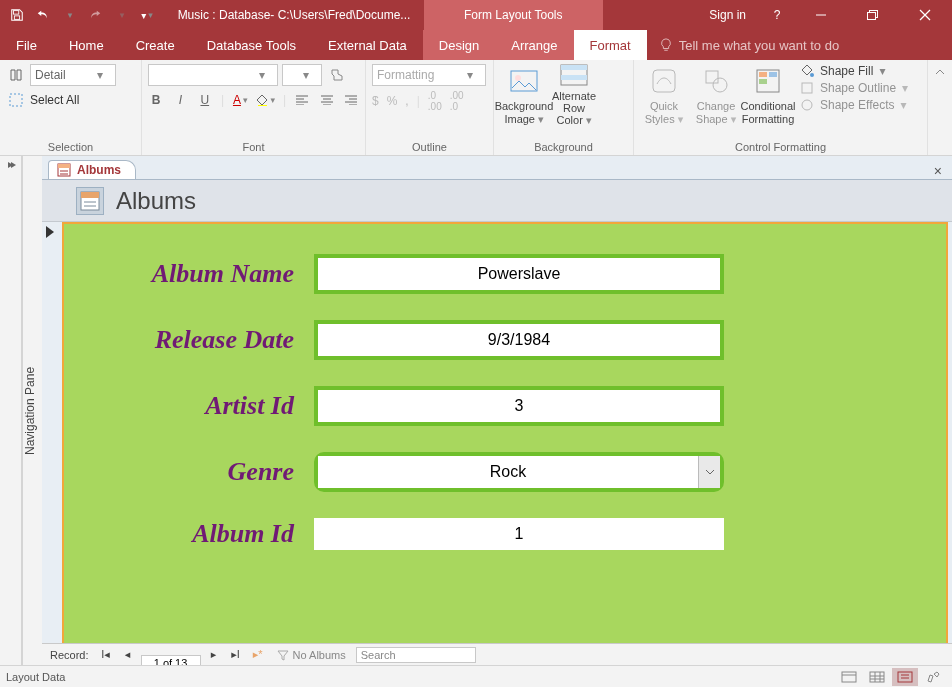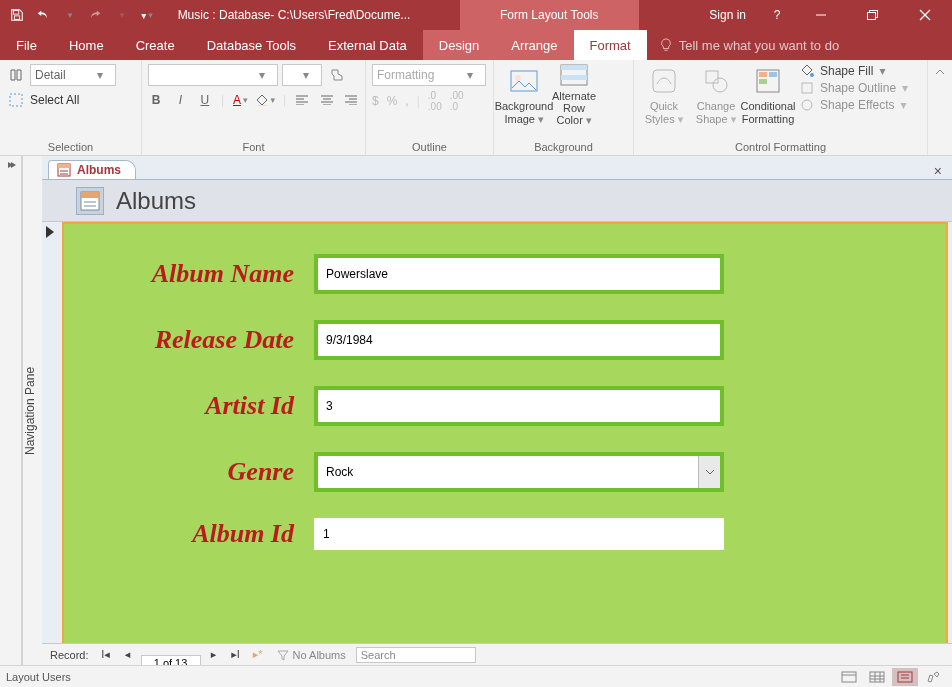--- a/index.html
+++ b/index.html
@@ -4,21 +4,21 @@
 <style>
 * { margin: 0; padding: 0; box-sizing: border-box; font-family: "Segoe UI", Tahoma, sans-serif; }
 body { width: 952px; height: 687px; background: #fff; overflow: hidden; display: flex; flex-direction: column; font-size: 12px; color: #333; }
 
 
 .titlebar { height: 30px; background: #a4373a; color: #fff; display: flex; align-items: center; }
 .qat { display: flex; align-items: center; gap: 8px; padding: 0 8px; }
 .qat .ico { width: 18px; height: 18px; display:flex; align-items:center; justify-content:center; }
 .qat svg { fill: #fff; }
 .titlebar .titleblock { flex: 0 0 auto; min-width:260px; padding:0 8px; text-align:center; font-size:12px; }
-.titlebar .tooltitle { background:#cd6365; height:30px; display:flex; align-items:center; padding:0 40px; font-size:12px;margin-left:36px; }
+.titlebar .tooltitle { background:#cd6365; height:30px; display:flex; align-items:center; padding:0 40px; font-size:12px; }
 .titlebar .spacer { flex:1; }
 .titlebar .right { display:flex; align-items:center; gap:6px; padding-right:4px; }
 .winbtn { width:46px; height:30px; display:flex; align-items:center; justify-content:center; }
 .winbtn svg { stroke:#fff; fill:none; }
 
 
 .tabrow { height:30px; background:#a4373a; color:#fff; display:flex; }
 .tabrow .tab { padding:0 16px; display:flex; align-items:center; font-size:13px; cursor:default; }
 .tabrow .tab.contextual { background:#cd6365; }
 .tabrow .tab.active { background:#fff; color:#a4373a; }
@@ -50,25 +50,25 @@
 .doctab .tico { width:14px; height:14px; }
 .doctab-row .closex { margin-left:auto; padding:0 10px; font-size:14px; color:#555; }
 .form-wrap { flex:1; overflow:auto; background:#e8eef4; position:relative; }
 .form-header { background:#dfe3e9; height:42px; display:flex; align-items:center; gap:12px; padding-left:34px; border-bottom:1px solid #c4c9cf; }
 .form-header .fh-ico { width:28px; height:28px; background:#c9d3dd; border:1px solid #9db0c2; display:flex; align-items:center; justify-content:center; }
 .form-header .fh-title { font-size:24px; color:#444; }
 .record-selector { position:absolute; left:0; top:0; width:20px; bottom:0; background:#e8eef4; }
 .record-selector .rs-tri { position:absolute; top:4px; left:4px; width:0; height:0; border-top:6px solid transparent; border-bottom:6px solid transparent; border-left:8px solid #333; }
 .form-body { margin-left:20px; min-height:430px; margin-right:4px; background:#a8d75e; border:2px solid #f2a63b; padding:30px 30px 60px 30px; }
 .frow { display:flex; align-items:center; margin-bottom:26px; }
-.frow .flabel { width:220px; text-align:right; padding-right:20px; font-family:"Brush Script MT","Segoe Script",cursive; font-size:26px; color:#b91c1c; font-style:italic; font-weight:bold; }
+.frow .flabel { width:220px; text-align:right; padding-right:20px; font-family:"Brush Script MT","Segoe Script",cursive; font-size:26px; color:#701a75; font-style:italic; font-weight:bold; }
 .frow .fcell { width:410px; }
 .frow .fcell.bordered { border:4px solid #6fbf2b; background:#fff; }
-.frow .fcell .finput { width:100%; border:none; background:#fff; height:32px; font-size:12px; padding:2px 8px; font-family:inherit; }
-.frow .fcell.combo-cell { display:flex; }
+.frow .fcell .finput { width:100%; border:none; background:#fff; height:32px; font-size:16px; padding:2px 8px; font-family:inherit;text-align:center; }
+.frow .fcell.combo-cell { display:flex;border-radius:10px; }
 .frow .fcell.combo-cell .cbbtn { width:22px; background:#e9e9e9; border-left:1px solid #bbb; display:flex; align-items:center; justify-content:center; }
 .frow .fcell.plain .finput { border:1px solid #fff; }
 
 
 .recnav { height:22px; border-top:1px solid #c9c9c9; background:#f3f3f3; display:flex; align-items:center; font-size:11px; color:#444; gap:4px; padding:0 4px; }
 .recnav .rnlabel { padding:0 4px; }
 .recnav .rnbtn { width:18px; height:18px; display:flex; align-items:center; justify-content:center; border:1px solid transparent; }
 .recnav .rninput { width:60px; height:16px; border:1px solid #c8c8c8; background:#fff; text-align:center; font-size:11px;margin-top:16px; }
 .recnav .filter { display:flex; align-items:center; gap:4px; color:#888; padding:0 6px; }
 .recnav .search { width:120px; height:16px; border:1px solid #c8c8c8; background:#fff; padding:0 4px; font-size:11px; color:#888; }
@@ -441,21 +441,21 @@
             <path d="M1 2h10L7 7v4l-2-1V7z" fill="none" stroke="#aaa"></path>
           </svg>
         <span>No Albums</span>
       </span>
       <input class="search" value="Search" style="">
     </div>
   </div>
 </div>
 
 <div class="statusbar">
-  <span>Layout Users</span>
+  <span>Layout Data</span>
   <div class="sright">
     <span class="viewbtn">
         <svg width="16" height="12">
           <rect x="1" y="1" width="14" height="10" fill="none" stroke="#888"></rect>
           <line x1="1" y1="4" x2="15" y2="4" stroke="#888"></line>
         </svg>
       </span>
     <span class="viewbtn">
         <svg width="16" height="12">
           <rect x="1" y="1" width="14" height="10" fill="none" stroke="#888"></rect>

